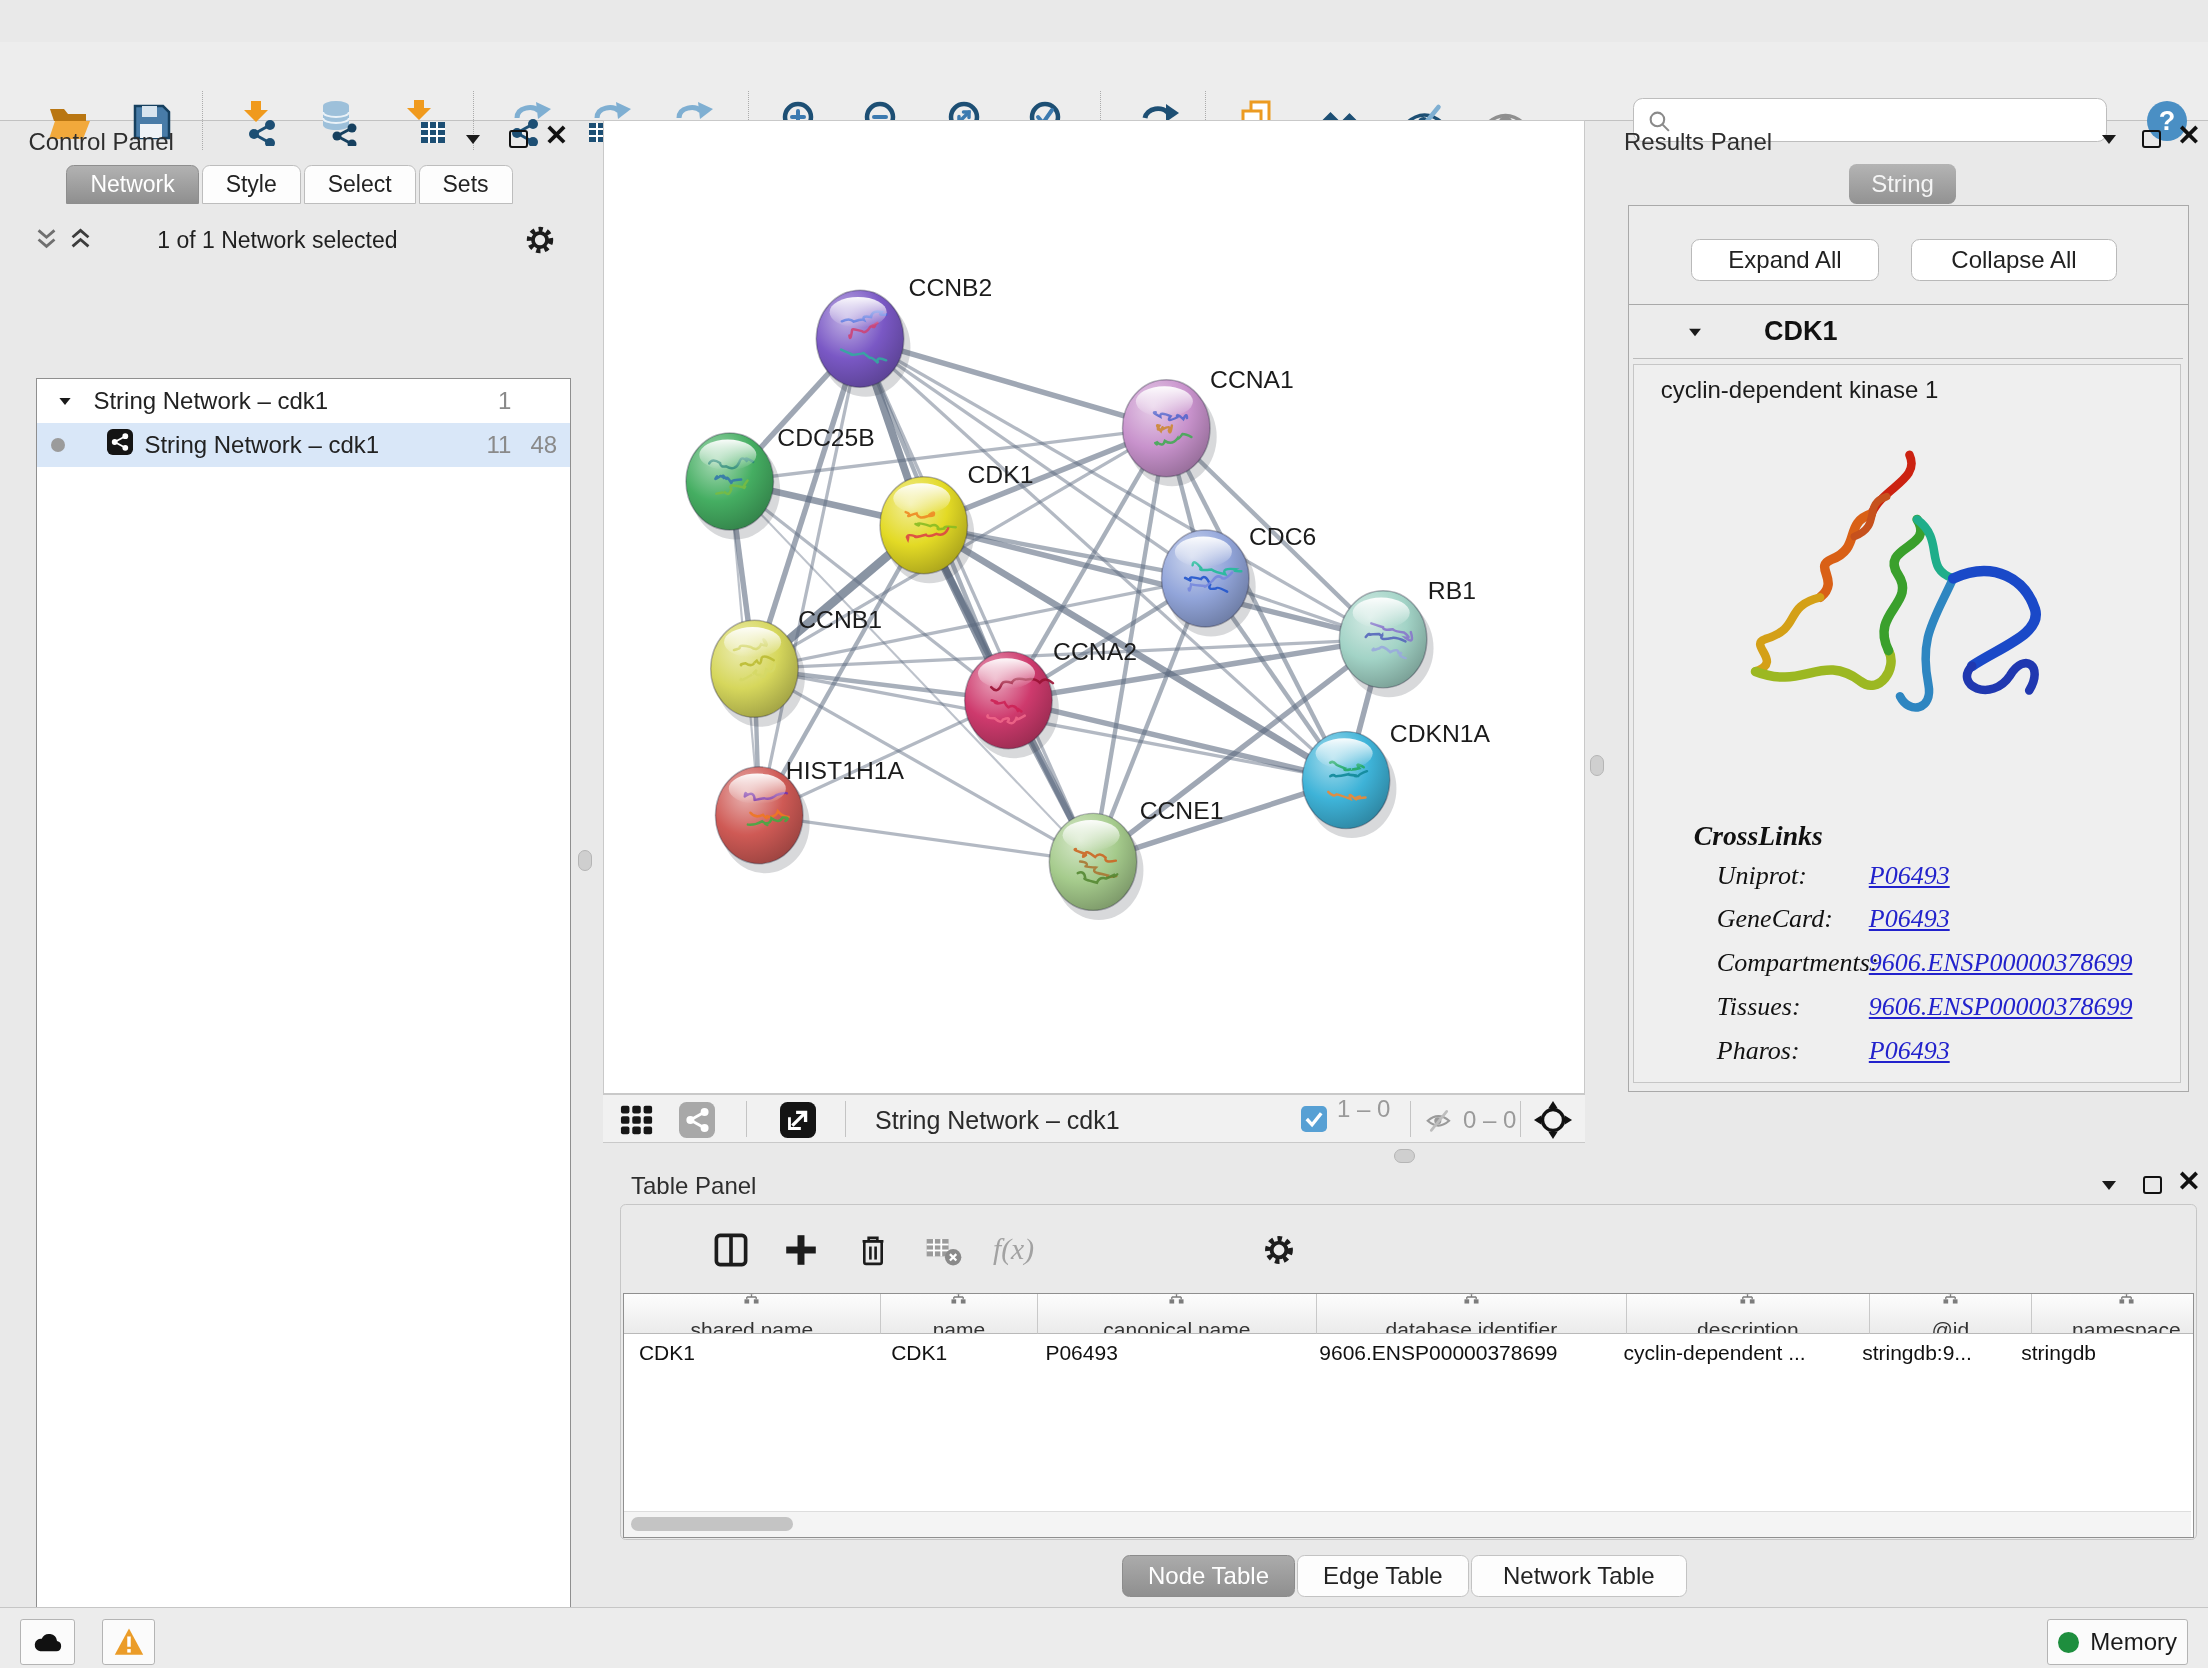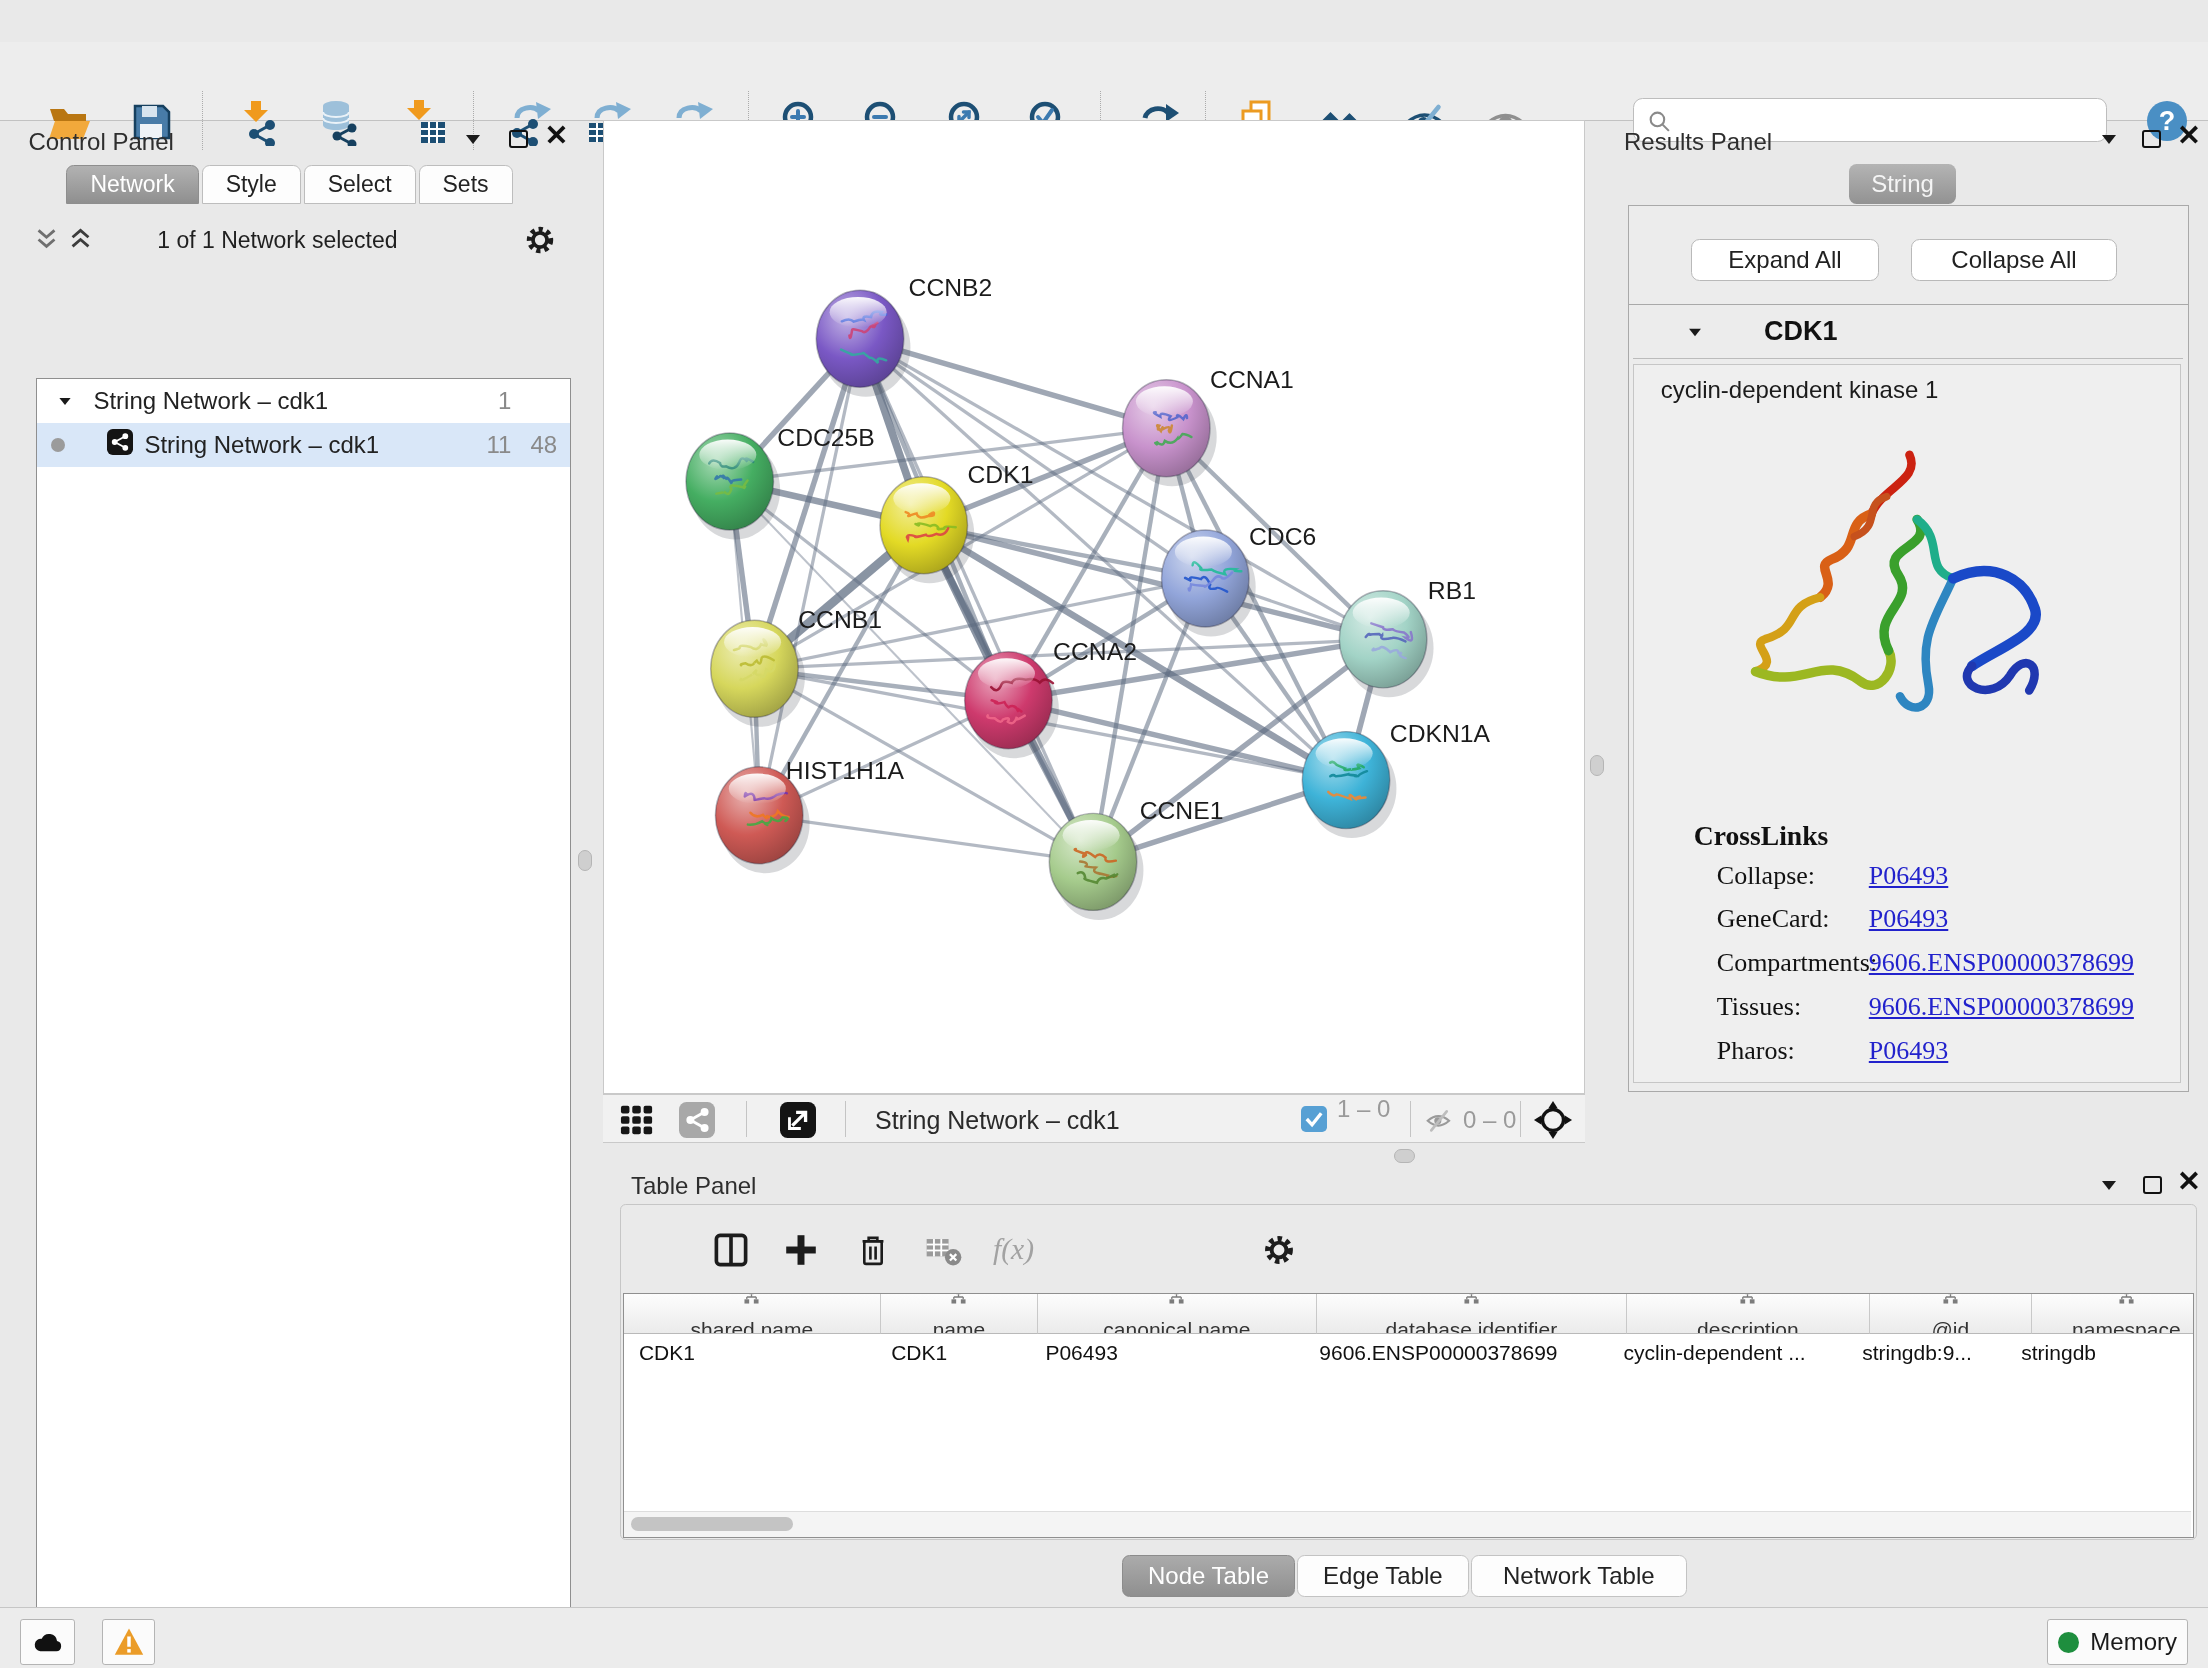--- a/index.html
+++ b/index.html
@@ -49,21 +49,21 @@
   .split-dot{position:absolute;background:#cfcfcf;border:1px solid #b5b5b5;border-radius:7.6px;}
   
   #string-tab{position:absolute;left:1849px;top:164px;width:107px;height:40px;border-radius:7.6px;
     background:linear-gradient(#b4b4b4,#929292);color:#f5f5f5;font-size:24px;
     display:flex;align-items:center;justify-content:center;}
   .res-box{position:absolute;left:1628px;width:561px;border:1.9px solid #a9a9a9;box-sizing:border-box;background:#ececec;}
   .res-btn{height:40px;background:#fff;border:1px solid #b9b9b9;border-radius:8.6px;font-size:24px;color:#222;
     display:flex;align-items:center;justify-content:center;position:absolute;top:33px;}
   #res-inner{position:absolute;left:3.8px;top:59px;width:548px;height:719px;background:#efefef;
     border:1px solid #c6c6c6;box-sizing:border-box;}
-  .serif{font-family:"Liberation Serif",serif;}
+  .serif{font-family:"Liberation Serif",serif;font-style:italic;}
   .xlink{color:#2222cc;text-decoration:underline;}
   .xl-row{position:absolute;left:0;width:548px;height:32px;font-size:26px;}
   
   #table-box{position:absolute;left:620px;top:1204px;width:1577px;height:336px;background:#eaeaea;
     border:1px solid #c6c6c6;border-radius:5.7px;box-sizing:border-box;}
   .tpi{position:absolute;top:19px;width:51px;height:51px;display:flex;align-items:center;justify-content:center;}
   #tbl{position:absolute;left:1.9px;top:88px;width:1571px;height:245px;background:#fff;
     border:1.9px solid #8f8f8f;box-sizing:border-box;overflow:hidden;}
   #tbl-head{position:absolute;left:0;top:0;height:40px;display:flex;}
   .th{display:flex;align-items:center;justify-content:center;gap:8.6px;box-sizing:border-box;
@@ -672,21 +672,21 @@
           <path d="M200 76c30 22 6 52 38 62" stroke="#1fae8a" stroke-width="9"></path>
           <path d="M238 138c-20 44-36 62-26 112 5 26-20 32-30 12" stroke="#2e86c1" stroke-width="9"></path>
           <path d="M238 138c44-20 76 2 86 32 8 26-36 40-66 60" stroke="#1a49c8" stroke-width="11"></path>
           <path d="M258 230c-20 20 20 40 40 10 15-25 36-10 20 16" stroke="#2038b0" stroke-width="9"></path>
         </g>
       </svg>
 
       <div class="abs serif" style="left:60px;top:455px;font-size:27.6px;font-weight:bold;color:#111">CrossLinks</div>
       <div id="xlinks">
           <div class="xl-row serif" style="top: 496px;">
-            <span style="position: absolute; left: 83px; color: rgb(17, 17, 17);">Collapse:</span>
+            <span style="position: absolute; left: 83px; color: rgb(17, 17, 17);">Uniprot:</span>
             <span class="xlink" style="position: absolute; left: 235px;">P06493</span>
           </div>
           <div class="xl-row serif" style="top: 539px;">
             <span style="position: absolute; left: 83px; color: rgb(17, 17, 17);">GeneCard:</span>
             <span class="xlink" style="position: absolute; left: 235px;">P06493</span>
           </div>
           <div class="xl-row serif" style="top: 583px;">
             <span style="position: absolute; left: 83px; color: rgb(17, 17, 17);">Compartments:</span>
             <span class="xlink" style="position: absolute; left: 235px;">9606.ENSP00000378699</span>
           </div>

